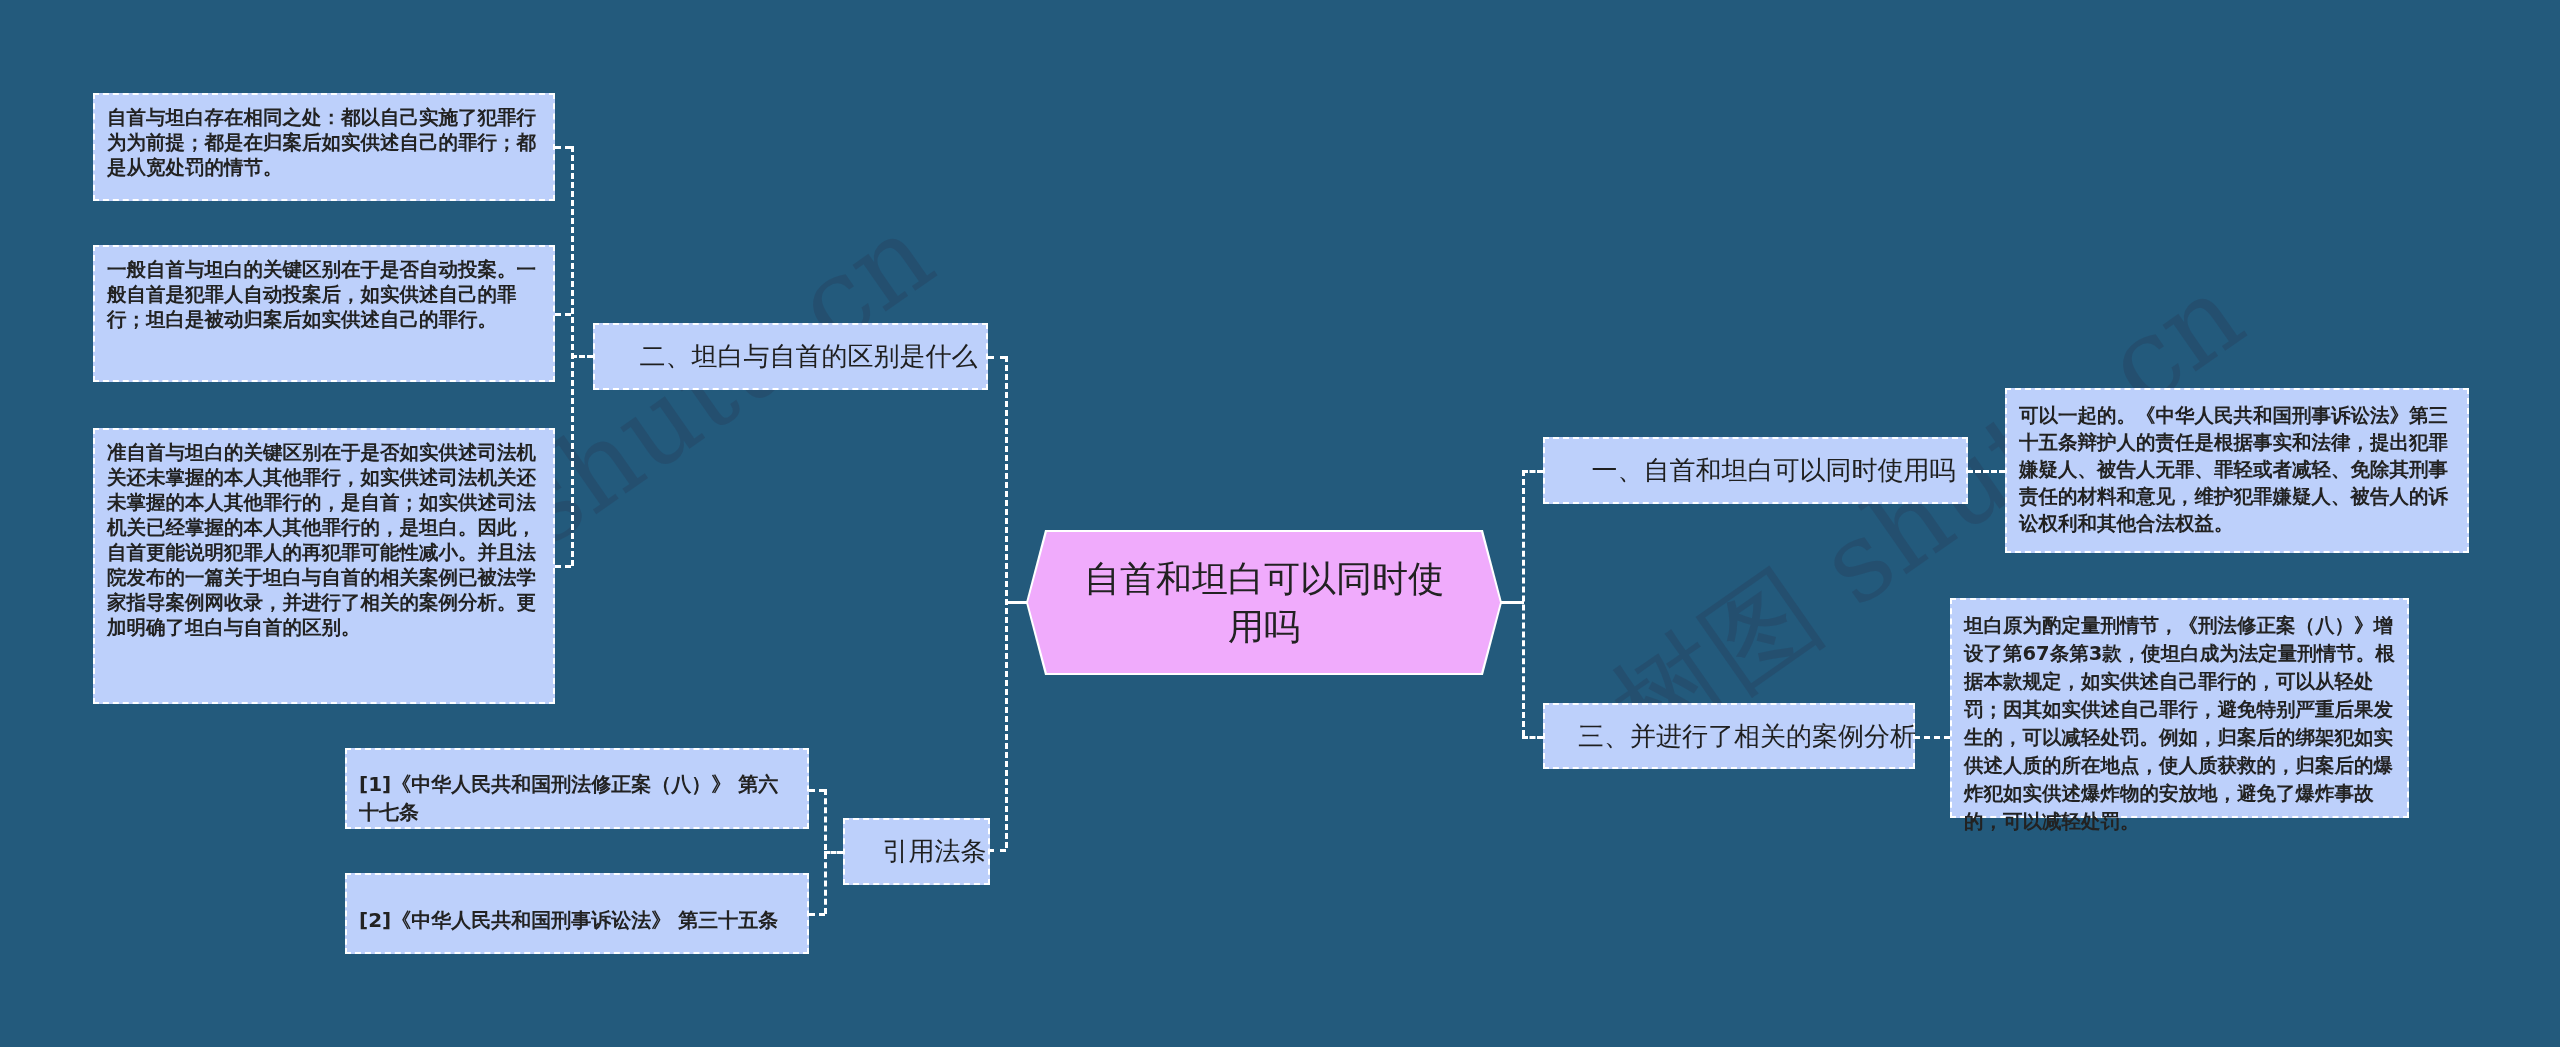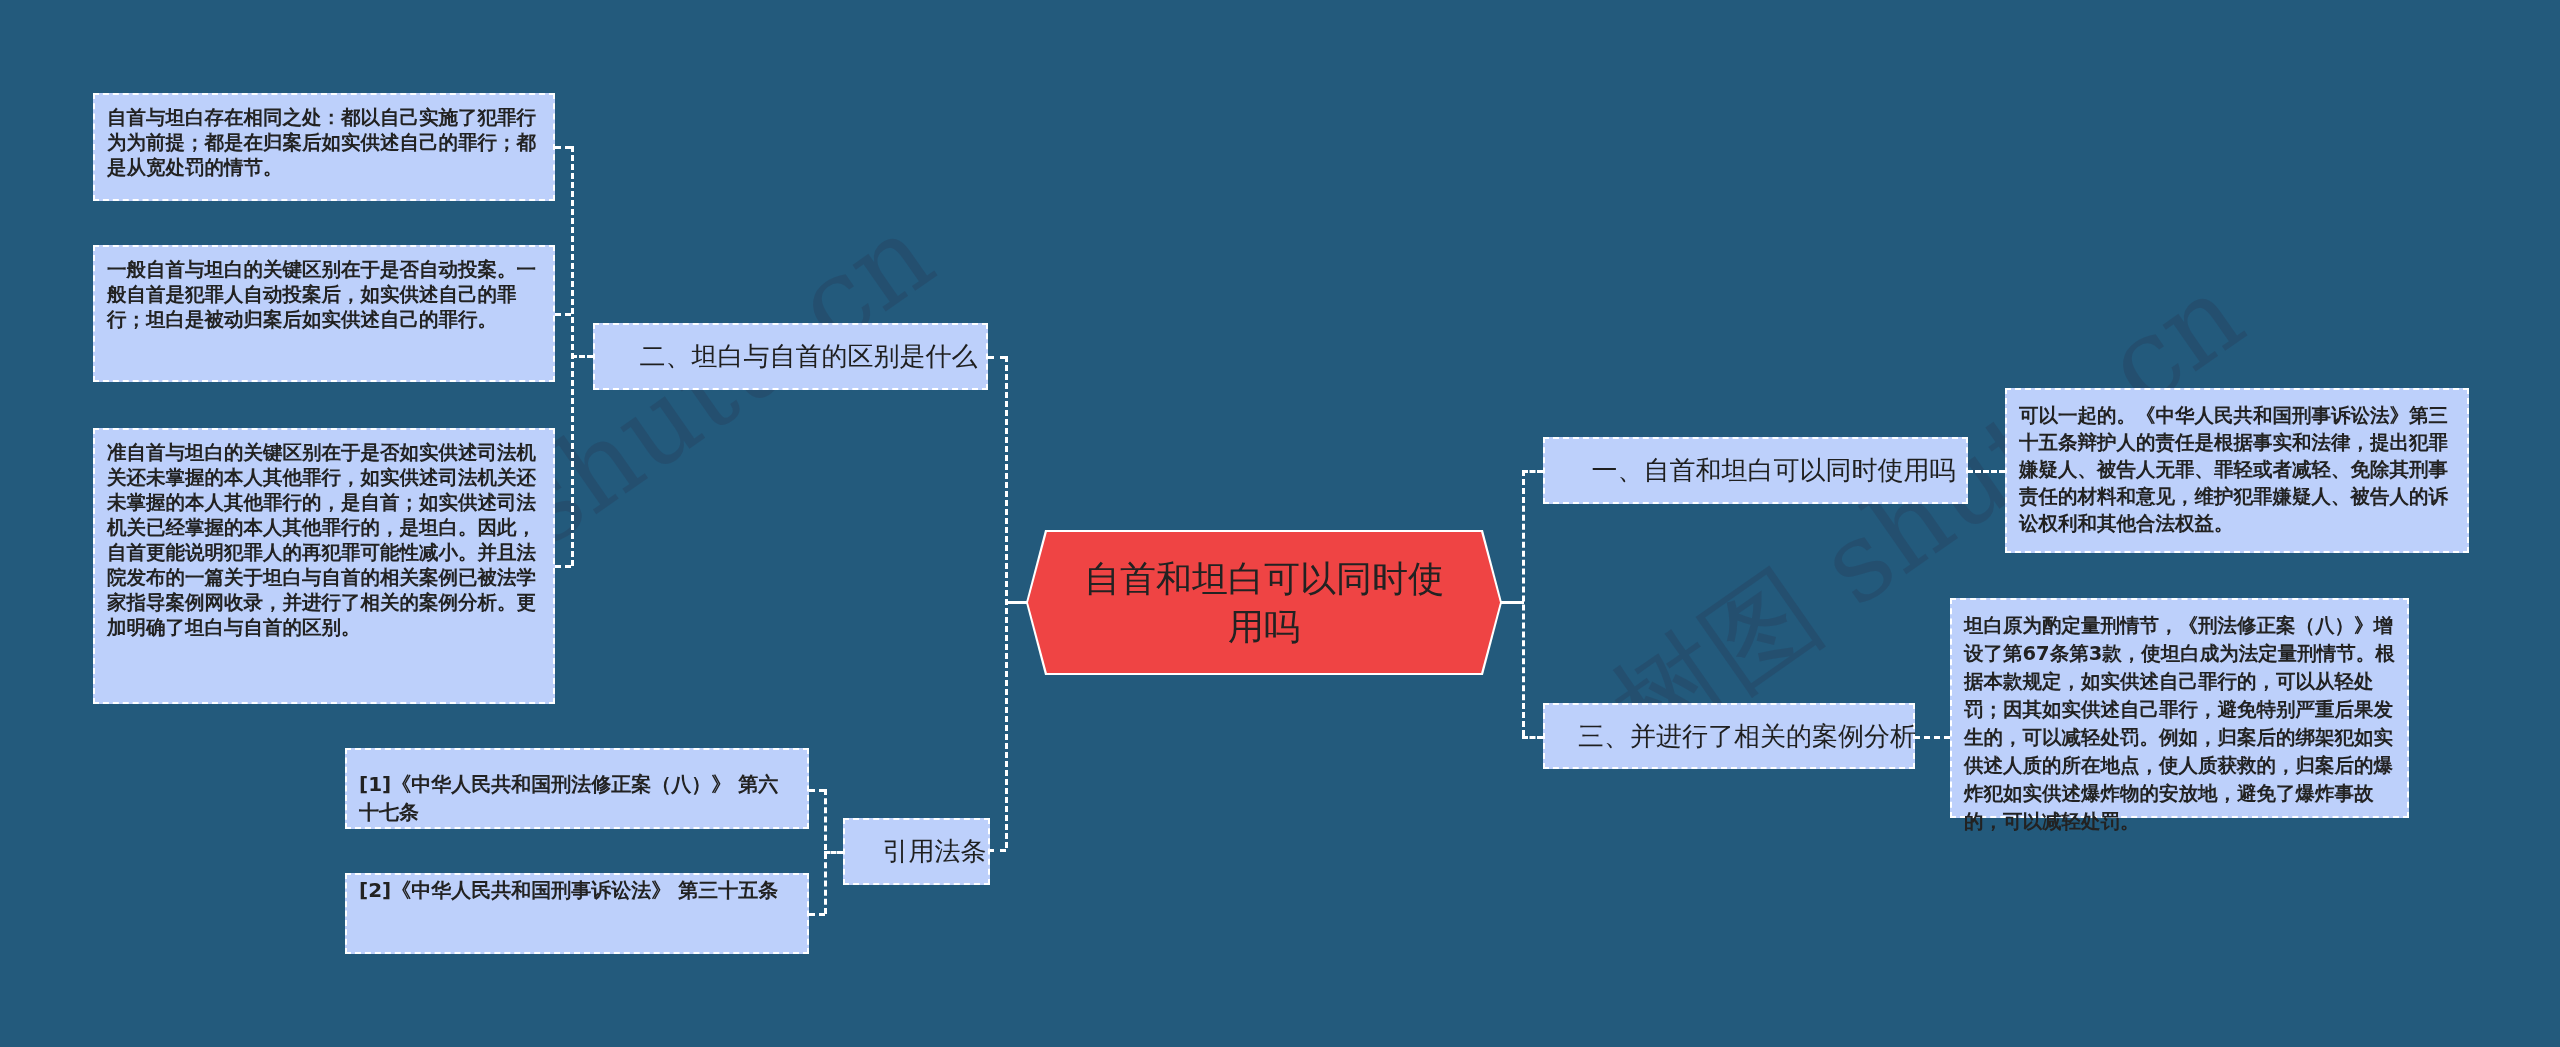--- a/index.html
+++ b/index.html
@@ -26,21 +26,21 @@
   }
   .branch {
     font-size: 26px;
     display: flex; align-items: center; justify-content: center;
     white-space: nowrap;
     color: #1f1f1f;
   }
   .center {
     position: absolute;
     left: 1028px; top: 532px; width: 472px; height: 141px;
-    background: #ef4444;
+    background: #f0abfc;
     clip-path: polygon(4% 0, 96% 0, 100% 50%, 96% 100%, 4% 100%, 0 50%);
     display: flex; align-items: center; justify-content: center;
     text-align: center;
   }
   .center-outline {
     position: absolute;
     left: 1026px; top: 530px; width: 476px; height: 145px;
     background: #ffffff;
     clip-path: polygon(4% 0, 96% 0, 100% 50%, 96% 100%, 4% 100%, 0 50%);
   }
@@ -102,21 +102,21 @@
   <span>准自首与坦白的关键区别在于是否如实供述司法机关还未掌握的本人其他罪行，如实供述司法机关还未掌握的本人其他罪行的，是自首；如实供述司法机关已经掌握的本人其他罪行的，是坦白。因此，自首更能说明犯罪人的再犯罪可能性减小。并且法院发布的一篇关于坦白与自首的相关案例已被法学家指导案例网收录，并进行了相关的案例分析。更加明确了坦白与自首的区别。</span>
 </div>
 
 <div class="node branch" style="left:593px; top:323px; width:395px; height:67px;">
   <span>二、坦白与自首的区别是什么</span>
 </div>
 
 <div class="node leaf" style="left:345px; top:748px; width:464px; height:81px; font-size:20px; line-height:28px; padding-top:20px;">
   <span>[1]《中华人民共和国刑法修正案（八）》 第六十七条</span>
 </div>
-<div class="node leaf" style="left:345px; top:873px; width:464px; height:81px; font-size:20px; line-height:28px; padding-top:1px;">
+<div class="node leaf" style="left:345px; top:873px; width:464px; height:81px; font-size:20px; line-height:28px; padding-top:31px;">
   <span>[2]《中华人民共和国刑事诉讼法》 第三十五条</span>
 </div>
 
 <div class="node branch" style="left:843px; top:818px; width:147px; height:67px;">
   <span>引用法条</span>
 </div>
 
 <div class="center-outline"></div>
 <div class="center">
   <span>自首和坦白可以同时使用吗</span>

